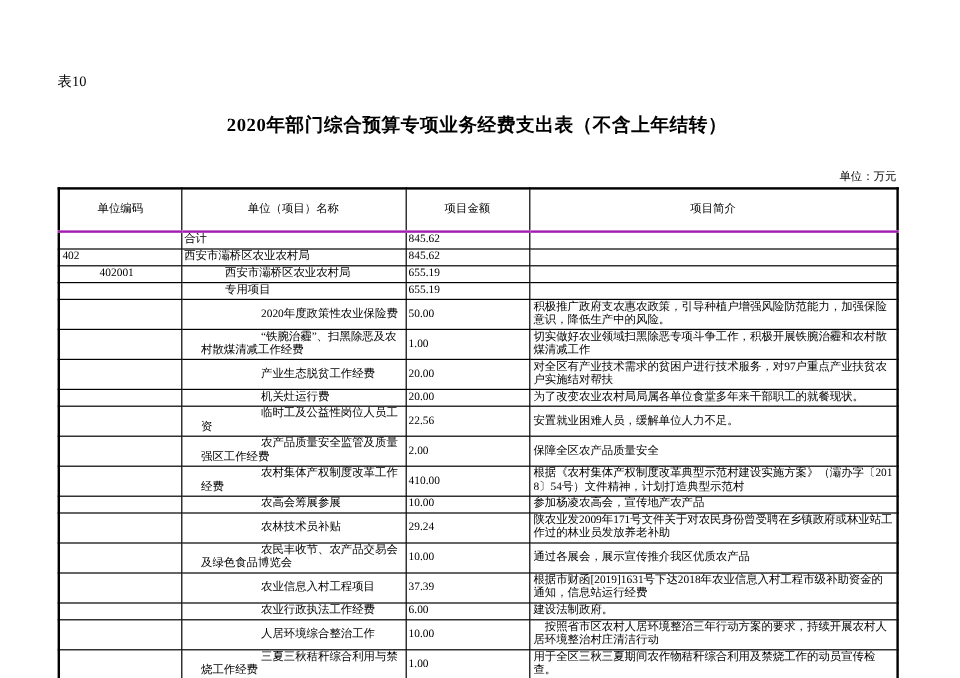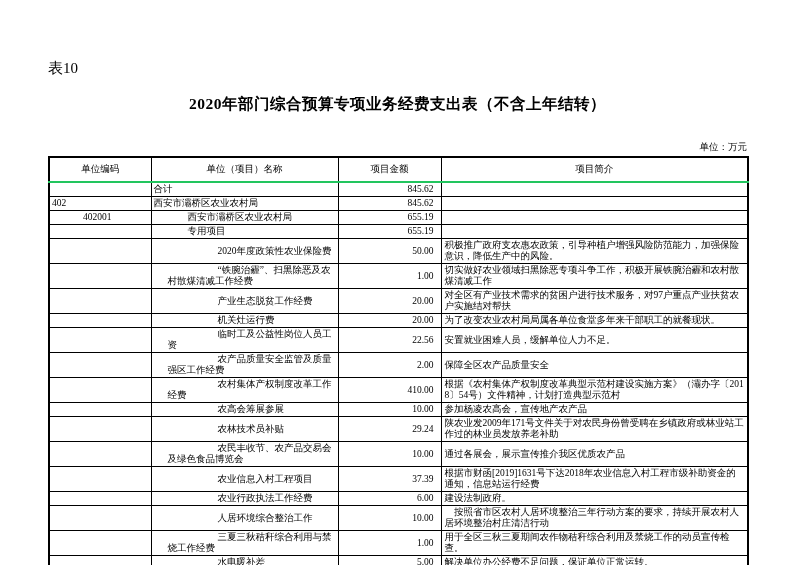--- a/index.html
+++ b/index.html
@@ -9,21 +9,21 @@
     font-family: "Liberation Serif", "DejaVu Serif", serif;
     color: #000;
     overflow: hidden;
   }
   .page {
     position: relative;
     width: 800px; height: 565px;
     padding: 62px 53px 0 48px;
   }
   .sheet-label {
-    font-size: 15px;
+    font-size: 12px;
     line-height: 12px;
   }
   .title {
     text-align: center;
     font-size: 15.5px;
     font-weight: bold;
     margin-top: 20px;
     letter-spacing: 0.5px;
   }
   .unit-note {
@@ -45,32 +45,32 @@
   col.c-amount { width: 103px; }
   col.c-desc   { width: 307px; }
   th, td {
     border: 1px solid #000;
     vertical-align: middle;
     padding: 1px 2px;
     overflow: hidden;
     word-break: break-all;
   }
   thead th {
-    height: 25px;
+    height: 36px;
     font-weight: normal;
     text-align: center;
-    border-bottom: 2px solid #22c55e;
+    border-bottom: 2px solid #a21caf;
   }
   tbody tr { height: 13px; }
   td.code   { text-align: left; }
   td.code.ind1 { padding-left: 33px; }
   td.name   { text-align: left; }
   td.name.lvl1 { padding-left: 36px; }
   td.name.lvl2 { text-indent: 50px; padding-left: 16px; }
-  td.amount { text-align: right; padding-right: 7px; }
+  td.amount { padding-right: 7px; }
   td.desc   { text-align: left; padding-left: 3px; }
 </style>
 </head>
 <body>
 
 <div class="page">
   <div class="sheet-label">表10</div>
   <div class="title">2020年部门综合预算专项业务经费支出表（不含上年结转）</div>
   <div class="unit-note">单位：万元</div>
 

